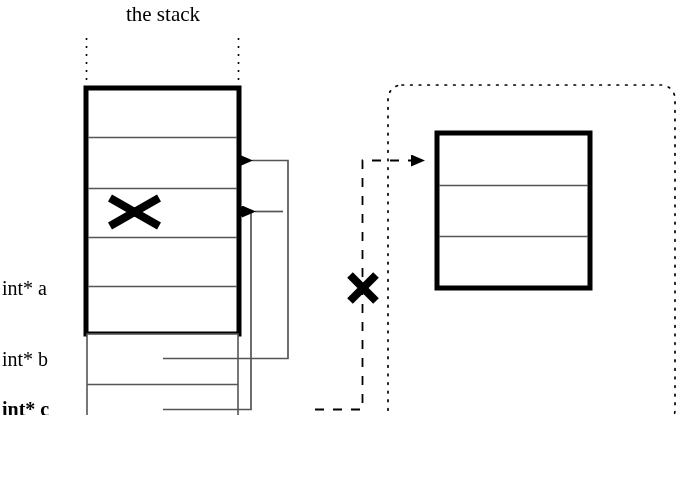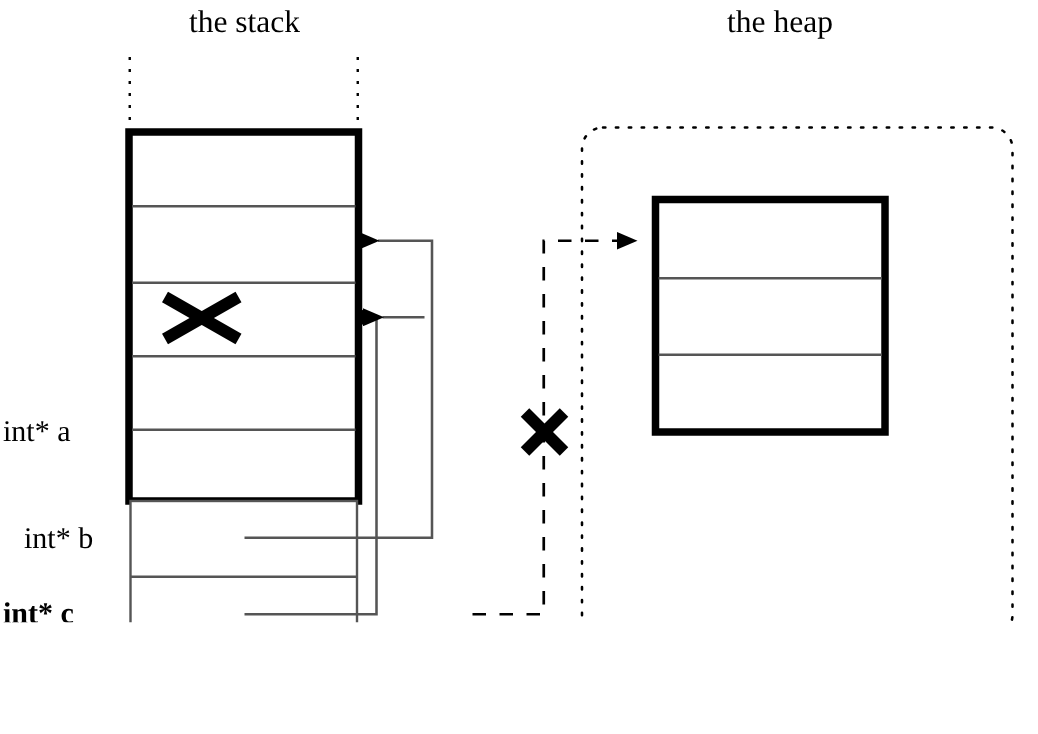--- a/index.html
+++ b/index.html
@@ -25,21 +25,21 @@
   #title-stack { left: 103px; top: 2px; width: 120px; }
   #title-heap  { left: 460px; top: 2px; width: 120px; }
 
   .var-label {
     position: absolute;
     font-size: 20px;
     color: #000000;
     white-space: nowrap;
   }
   #label-a { left: 2px; top: 277px; }
-  #label-b { left: 16px; top: 348px; }
+  #label-b { left: 2px; top: 348px; }
   #label-c { left: 2px; top: 398px; font-weight: bold; }
 
   
   .cell-val {
     position: absolute;
     font-size: 21px;
     color: #000000;
     text-align: center;
     white-space: nowrap;
   }
@@ -51,21 +51,20 @@
     width: 692px;
     height: 489px;
   }
 </style>
 </head>
 <body>
 
 <div id="canvas">
 
   <div class="title" id="title-stack">the stack</div>
-  <div class="title" id="title-heap">the heap</div>
 
   <div class="var-label" id="label-a">int* a</div>
   <div class="var-label" id="label-b">int* b</div>
   <div class="var-label" id="label-c">int* c</div>
 
   <div class="cell-val" style="left:86px; top:100px; width:153px;">14</div>
   <div class="cell-val" style="left:86px; top:148px; width:153px;">13</div>
   <div class="cell-val" style="left:104px; top:197px; width:56px;">12</div>
   <div class="cell-val" style="left:168px; top:196px; width:40px;">7</div>
   <div class="cell-val" style="left:86px; top:247px; width:153px;">11</div>

